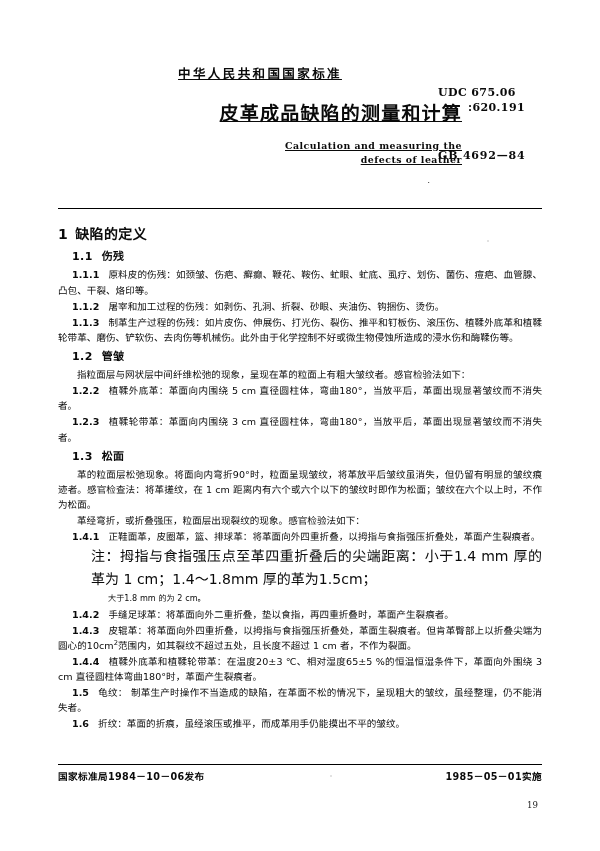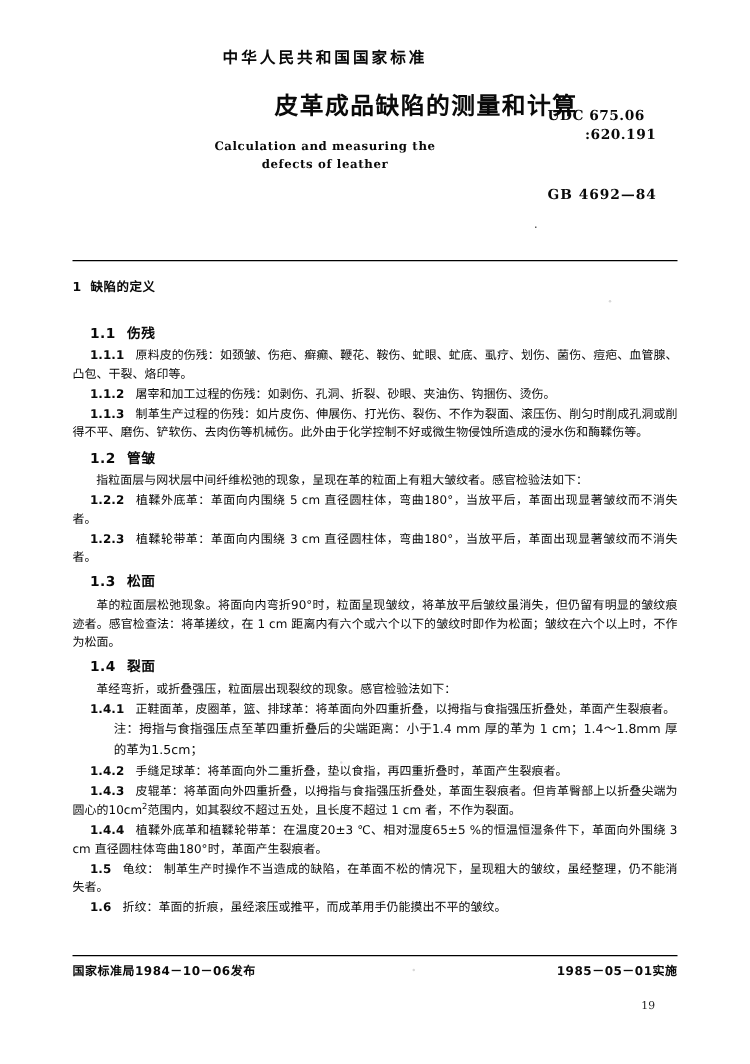--- a/index.html
+++ b/index.html
@@ -24,43 +24,44 @@
     top: 0;
     width: 600px;
     height: 851px;
     box-sizing: border-box;
     padding: 0 58px;
   }
 
   
   .header {
     position: relative;
-    padding-top: 40px;
+    padding-top: 68px;
     height: 122px;
     box-sizing: border-box;
+    text-decoration: underline;
   }
   .std-org {
     text-align: center;
     font-size: 12.5px;
     font-weight: bold;
     letter-spacing: 2.4px;
     padding-right: 80px;
     line-height: 1;
   }
   .main-title {
     text-align: right;
     font-size: 19px;
     font-weight: bold;
     letter-spacing: 1.2px;
     padding-right: 80px;
     margin-top: 23px;
     line-height: 1;
   }
   .en-title {
-    text-align: center;
+    text-align: right;
     font-size: 9.4px;
     font-weight: bold;
     padding-right: 80px;
     margin-top: 16px;
     line-height: 1.55;
     letter-spacing: 0.5px;
     font-family: "DejaVu Serif", "Liberation Serif", serif;
   }
   .en-title-line2 { display: block; }
 
@@ -102,23 +103,23 @@
   .body-text {
     font-size: 9.55px;
     line-height: 1.58;
     letter-spacing: 0.05px;
     padding-top: 14px;
     text-align: justify;
     text-justify: inter-character;
   }
   .sec-h1 {
     font-weight: bold;
-    font-size: 10px;
+    font-size: 14px;
     margin-top: 0px;
-    margin-bottom: 19px;
+    margin-bottom: 3px;
     letter-spacing: 0.4px;
   }
   .sec-h1 .num { margin-right: 7px; }
 
   .sec-h2 {
     font-weight: bold;
     font-size: 11px;
     margin-top: 3px;
     margin-bottom: 2px;
     padding-left: 14px;
@@ -133,21 +134,21 @@
   .clause {
     margin: 0 0 1px 0;
     text-indent: 14px;
   }
   .clause .num {
     font-weight: bold;
     margin-right: 9px;
   }
 
   .note {
-    font-size: 10px;
+    font-size: 14px;
     line-height: 1.62;
     margin: 1px 0 1px 0;
     padding-left: 33px;
     text-indent: 0;
     letter-spacing: 0.02px;
   }
   .note-cont {
     font-size: 8.1px;
     line-height: 1.62;
     margin: 0 0 2px 0;
@@ -173,21 +174,21 @@
     top: 769px;
     display: flex;
     justify-content: space-between;
     font-size: 9.6px;
     font-weight: bold;
     letter-spacing: 0.4px;
     gap: 47px;
   }
   .page-no {
     position: absolute;
-    right: 76px;
+    right: 62px;
     top: 800px;
     font-size: 8.6px;
     font-family: "DejaVu Serif", "Liberation Serif", serif;
     color: #222;
   }
 
   .speck {
     position: absolute;
     background: #d8d8d8;
     width: 2px;
@@ -234,21 +235,21 @@
 
     <p class="clause">
       <span class="num">1.1.1</span><span>原料皮的伤残：如颈皱、伤疤、癣癫、鞭花、鞍伤、虻眼、虻底、虱疗、划伤、菌伤、痘疤、血管腺、凸包、干裂、烙印等。</span>
     </p>
 
     <p class="clause">
       <span class="num">1.1.2</span><span>屠宰和加工过程的伤残：如剥伤、孔洞、折裂、砂眼、夹油伤、钩捆伤、烫伤。</span>
     </p>
 
     <p class="clause">
-      <span class="num">1.1.3</span><span>制革生产过程的伤残：如片皮伤、伸展伤、打光伤、裂伤、不作为裂面、滚压伤、削匀时削成孔洞或削得不平、磨伤、铲软伤、去肉伤等机械伤。此外由于化学控制不好或微生物侵蚀所造成的浸水伤和酶鞣伤等。</span>
+      <span class="num">1.1.3</span><span>制革生产过程的伤残：如片皮伤、伸展伤、打光伤、裂伤、推平和钉板伤、滚压伤、植鞣外底革和植鞣轮带革、磨伤、铲软伤、去肉伤等机械伤。此外由于化学控制不好或微生物侵蚀所造成的浸水伤和酶鞣伤等。</span>
     </p>
 
     <div class="sec-h2">
       <span class="num">1.2</span><span>管皱</span>
     </div>
 
     <p class="para">指粒面层与网状层中间纤维松弛的现象，呈现在革的粒面上有粗大皱纹者。感官检验法如下：</p>
 
 
     <p class="clause">
@@ -258,31 +259,29 @@
     <p class="clause">
       <span class="num">1.2.3</span><span>植鞣轮带革：革面向内围绕 3 cm 直径圆柱体，弯曲180°，当放平后，革面出现显著皱纹而不消失者。</span>
     </p>
 
     <div class="sec-h2">
       <span class="num">1.3</span><span>松面</span>
     </div>
 
     <p class="para">革的粒面层松弛现象。将面向内弯折90°时，粒面呈现皱纹，将革放平后皱纹虽消失，但仍留有明显的皱纹痕迹者。感官检查法：将革搓纹，在 1 cm 距离内有六个或六个以下的皱纹时即作为松面；皱纹在六个以上时，不作为松面。</p>
 
-    <div class="sec-h2">
-      <span class="num">1.4</span><span>裂面</span>
-    </div>
 
     <p class="para">革经弯折，或折叠强压，粒面层出现裂纹的现象。感官检验法如下：</p>
 
     <p class="clause">
       <span class="num">1.4.1</span><span>正鞋面革，皮圈革，篮、排球革：将革面向外四重折叠，以拇指与食指强压折叠处，革面产生裂痕者。</span>
     </p>
 
     <p class="note">注：拇指与食指强压点至革四重折叠后的尖端距离：小于1.4 mm 厚的革为 1 cm；1.4～1.8mm 厚的革为1.5cm；</p>
+    <p class="note-cont">大于1.8 mm 的为 2 cm。</p>
 
     <p class="clause">
       <span class="num">1.4.2</span><span>手缝足球革：将革面向外二重折叠，垫以食指，再四重折叠时，革面产生裂痕者。</span>
     </p>
 
     <p class="clause">
       <span class="num">1.4.3</span><span>皮辊革：将革面向外四重折叠，以拇指与食指强压折叠处，革面生裂痕者。但肯革臀部上以折叠尖端为圆心的10cm</span><sup>2</sup><span>范围内，如其裂纹不超过五处，且长度不超过 1 cm 者，不作为裂面。</span>
     </p>
 
     <p class="clause">

